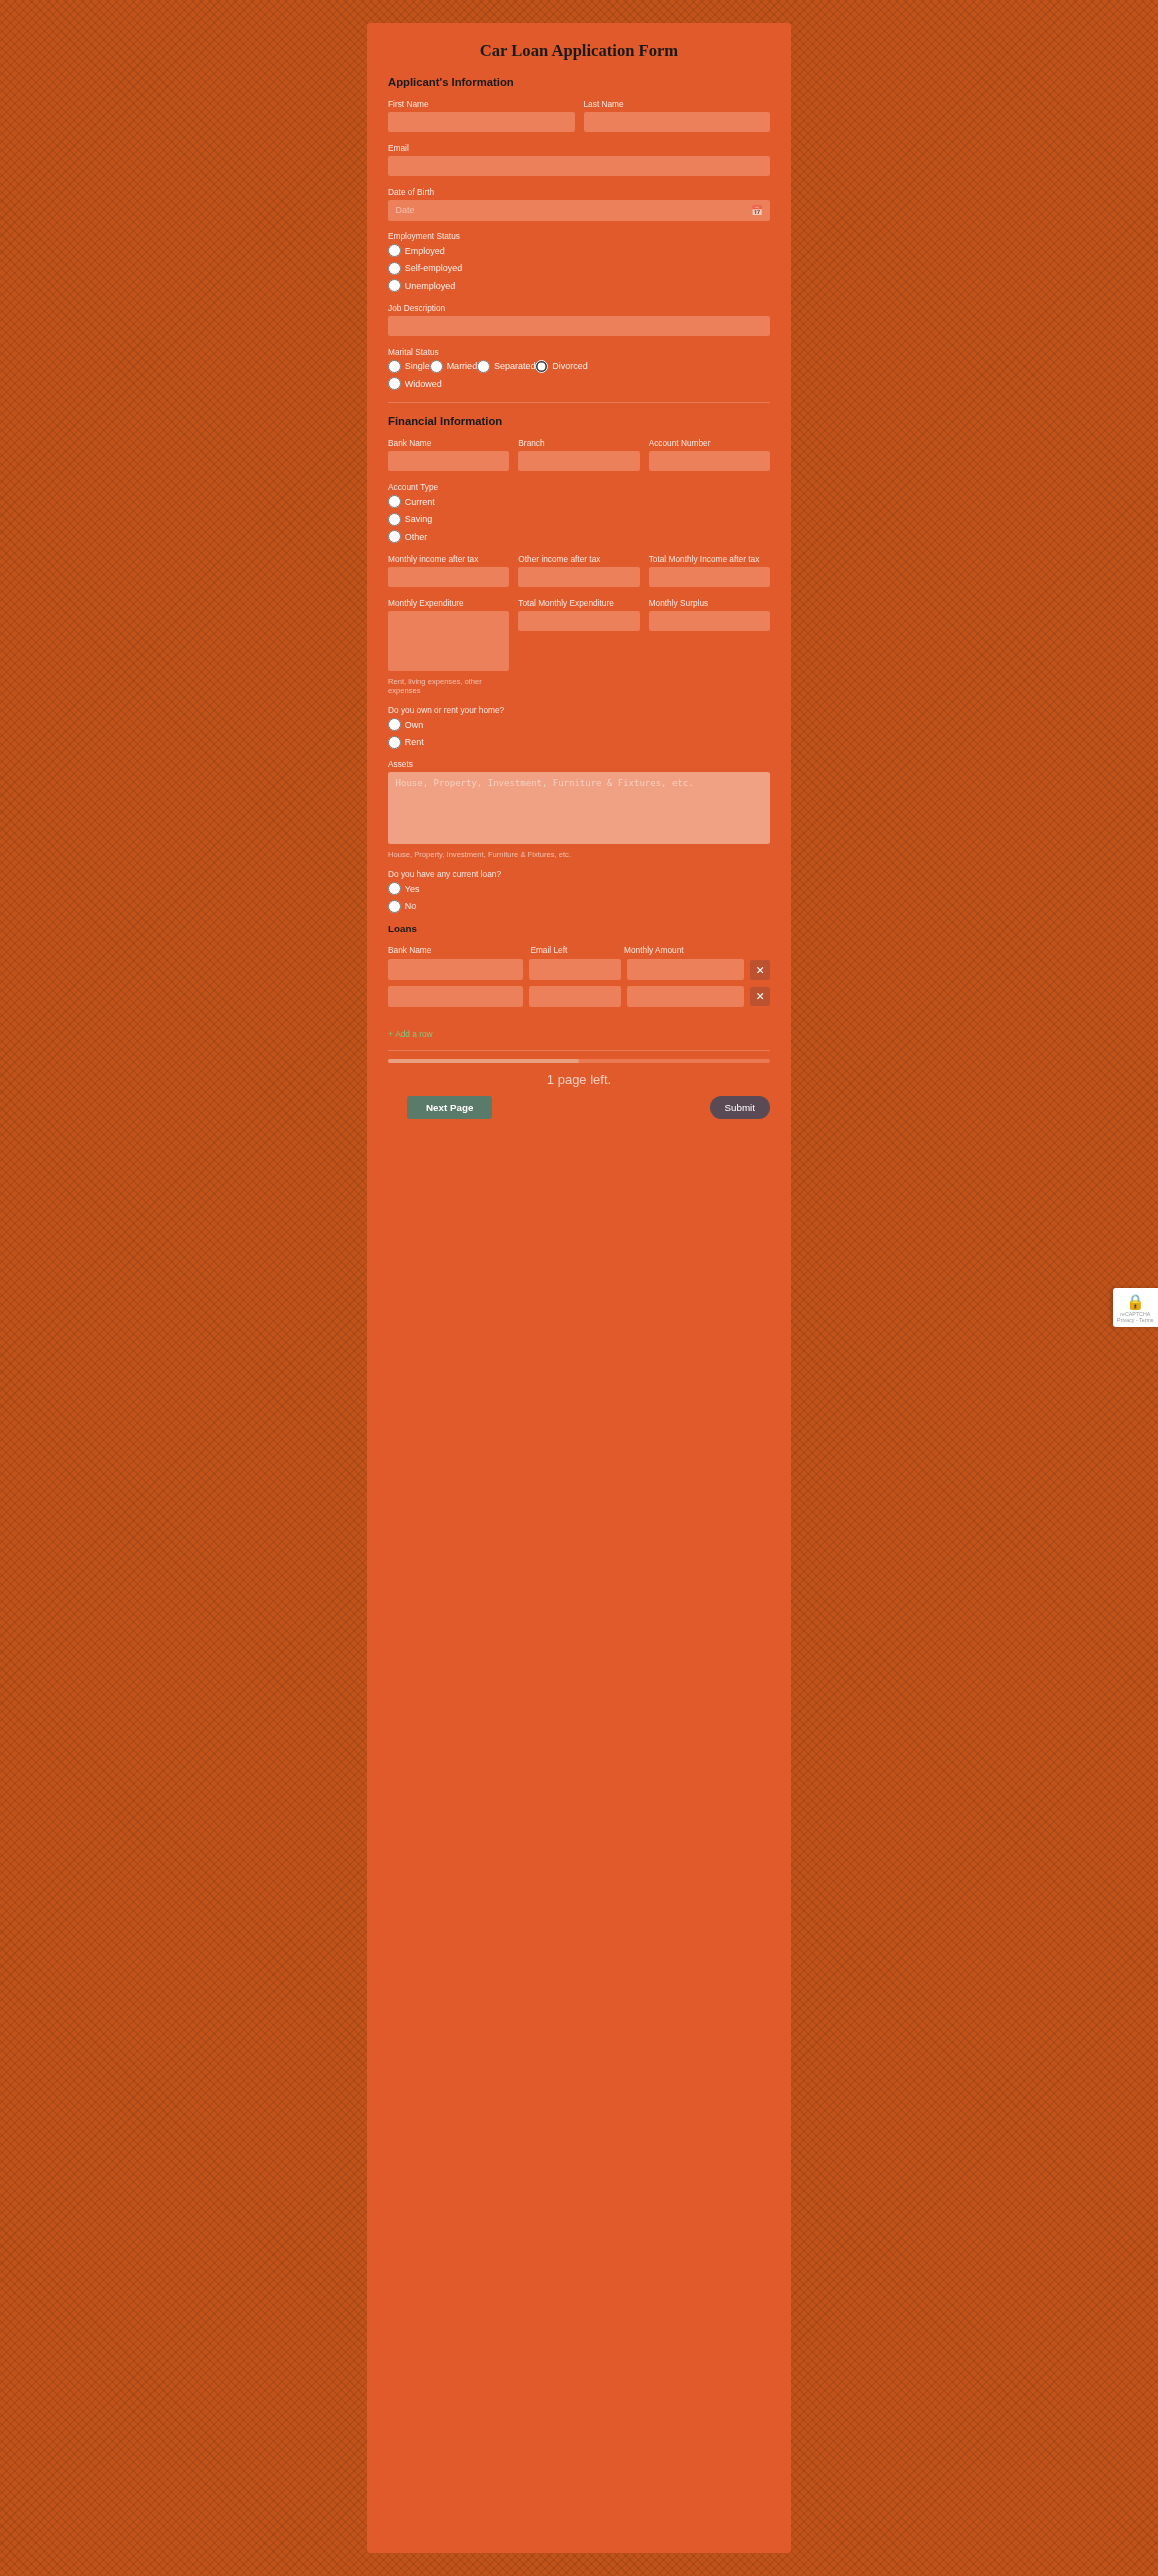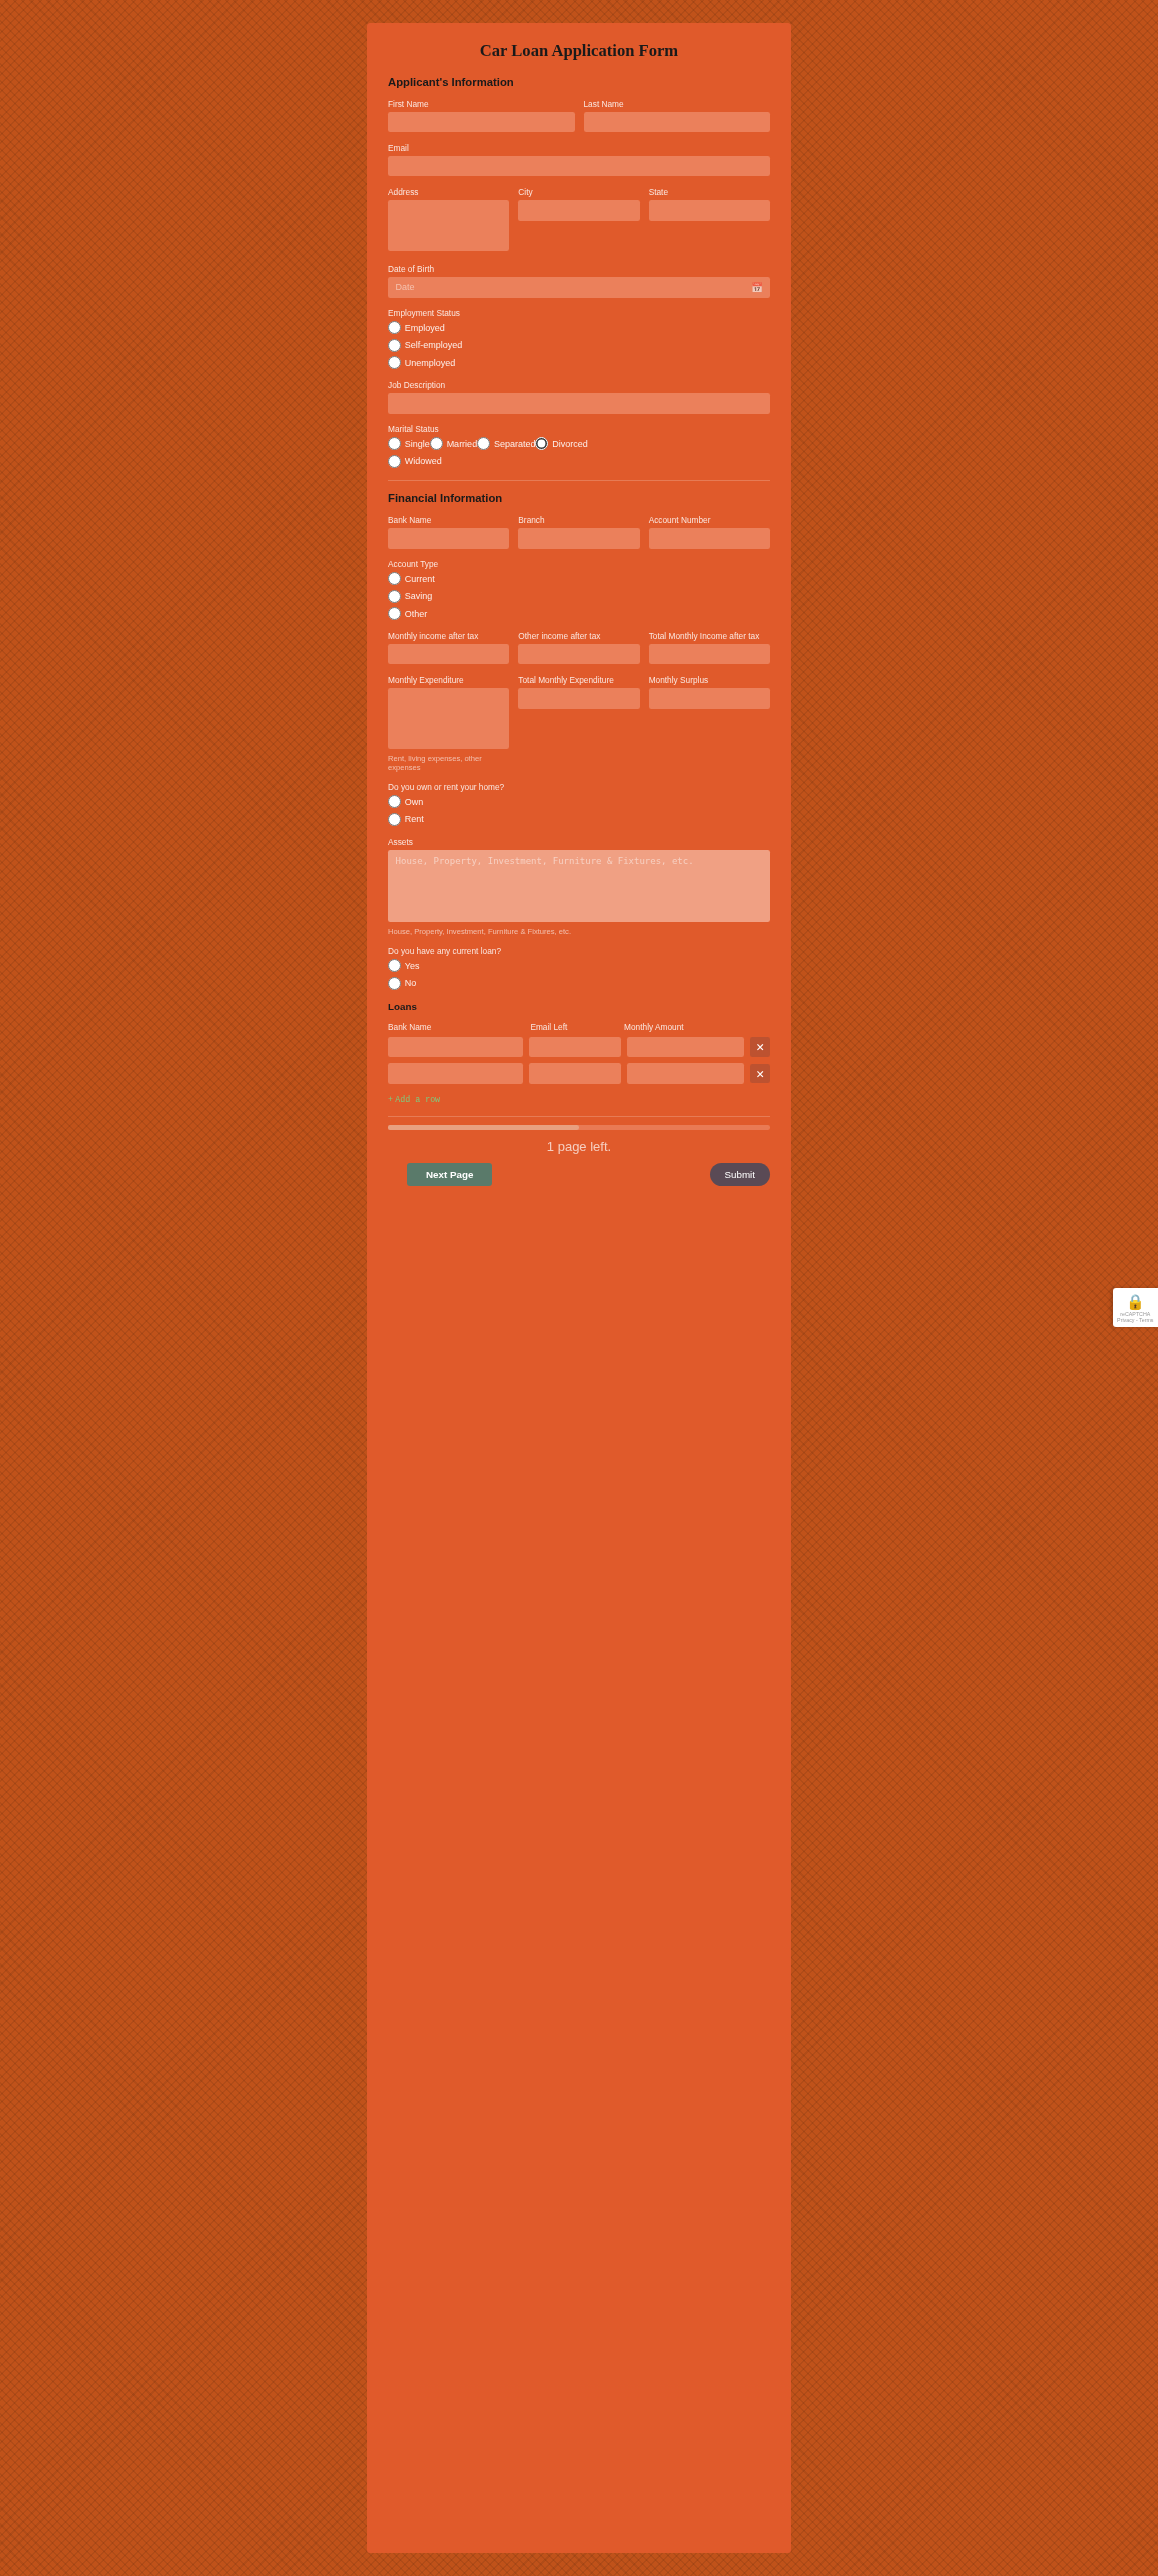--- a/index.html
+++ b/index.html
@@ -348,34 +348,20 @@
       <input type="text" style="">
     </div>
   </div>
 
   <div class="field-group">
     <label class="field-label">Email</label>
     <input type="email" style="">
   </div>
 
 
-  <div class="row">
-    <div class="col">
-      <label class="field-label">Address</label>
-      <textarea rows="4" style=""></textarea>
-    </div>
-    <div class="col">
-      <label class="field-label">City</label>
-      <input type="text" style="">
-    </div>
-    <div class="col">
-      <label class="field-label">State</label>
-      <input type="text" style="">
-    </div>
-  </div>
 
   <div class="field-group">
     <label class="field-label">Date of Birth</label>
     <div class="date-input-wrapper">
       <input type="text" placeholder="Date" style="">
       <span class="date-icon">📅</span>
     </div>
   </div>
 
   <div class="field-group">
@@ -549,21 +535,21 @@
       <button class="delete-btn">✕</button>
     </div>
 
     <div class="loan-row">
       <input type="text" class="bank-input" style="">
       <input type="text" class="months-input" style="">
       <input type="text" class="amount-input" style="">
       <button class="delete-btn">✕</button>
     </div>
 
-    <div style="margin-top: 8px; font-family: Liberation Mono, monospace;">
+    <div style="margin-top: 19px;">
       <a class="add-row-link">Add a row</a>
     </div>
   </div>
 
   <div class="progress-bar-section">
     <div class="progress-bar">
       <div class="progress-fill"></div>
     </div>
     <div class="progress-label">1 page left.</div>
   </div>

